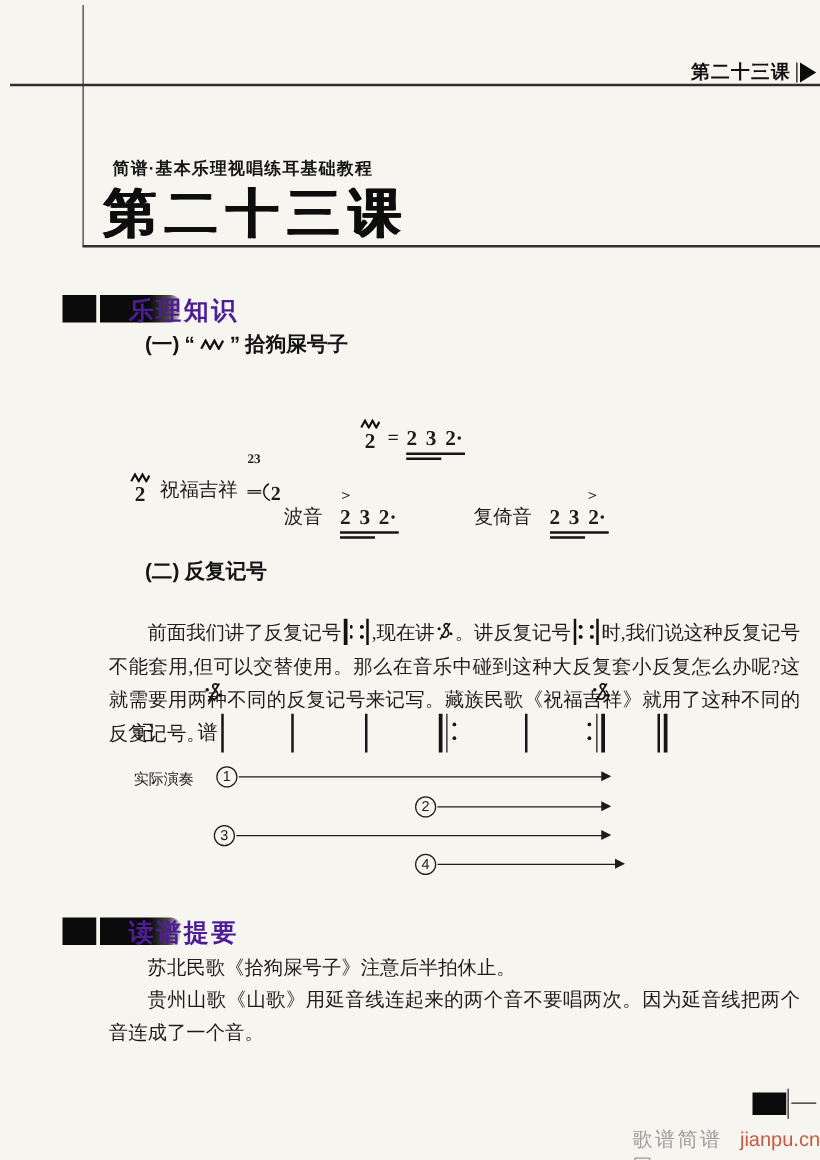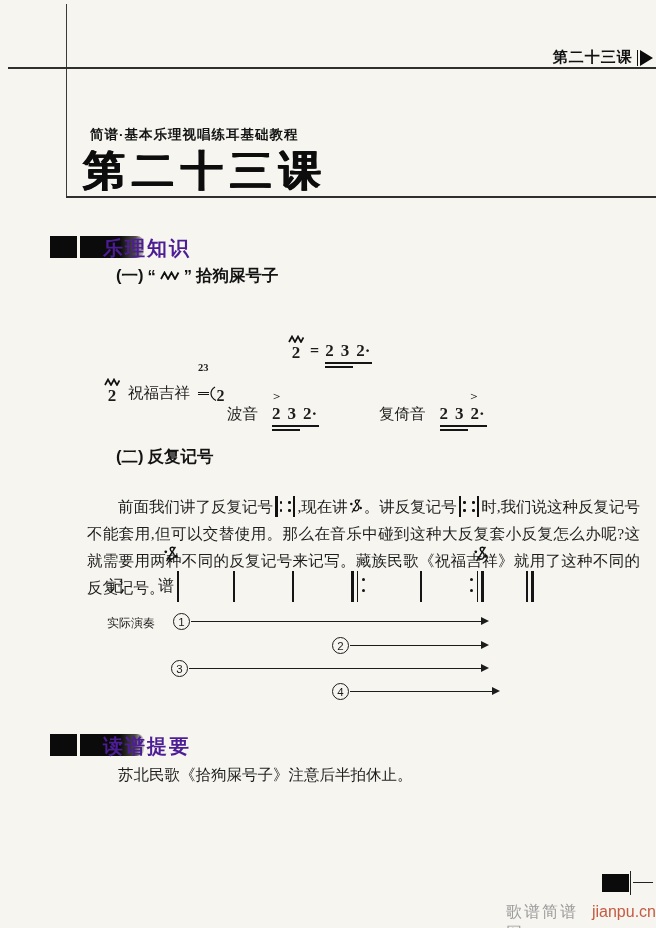--- a/index.html
+++ b/index.html
@@ -276,20 +276,21 @@
   <span class="circ" style="left:332px;top:683px;">4</span>
   <div class="arrow" style="left:350px;top:691px;width:148px;"></div>
 
   <div class="sec-hdr hdr2">
     <span class="sec-sq"></span>
     <span class="sec-bar"></span>
     <span class="sec-title">读谱提要</span>
   </div>
 
   <p class="para p3a">苏北民歌《拾狗屎号子》注意后半拍休止。</p>
+  <p class="para p3b">贵州山歌《山歌》用延音线连起来的两个音不要唱两次。因为延音线把两个音连成了一个音。</p>
 
   <div class="tab-rect"></div>
   <div class="tab-vline"></div>
   <div class="tab-hline"></div>
 
   <div class="watermark">
     <span class="wm-gray">歌谱简谱网</span>
     <span class="wm-red">jianpu.cn</span>
   </div>
 

